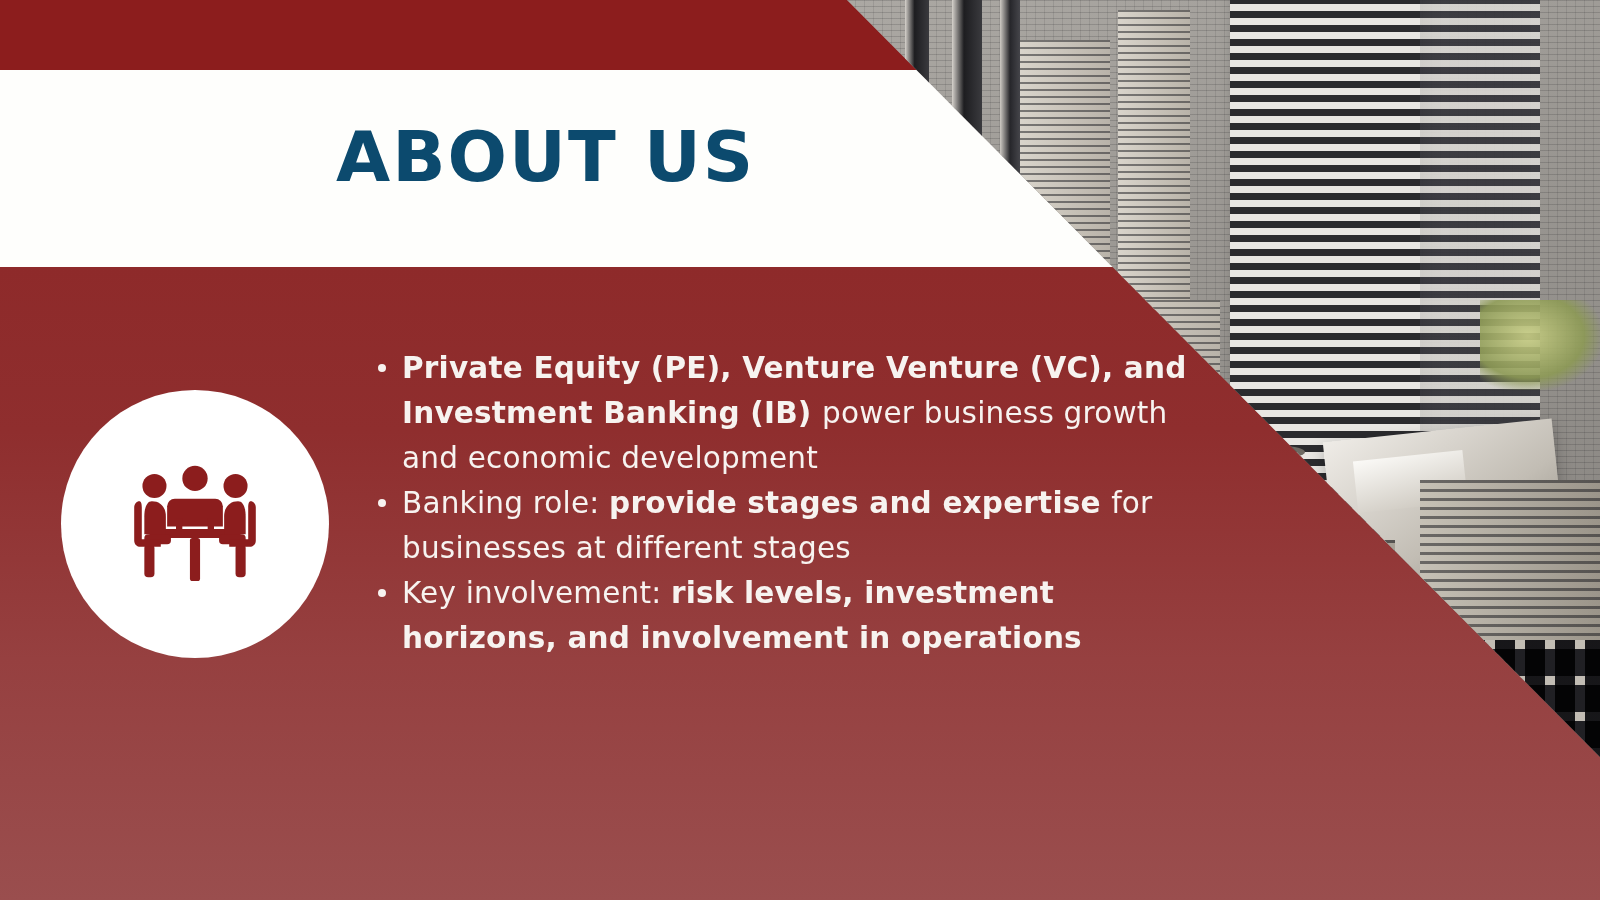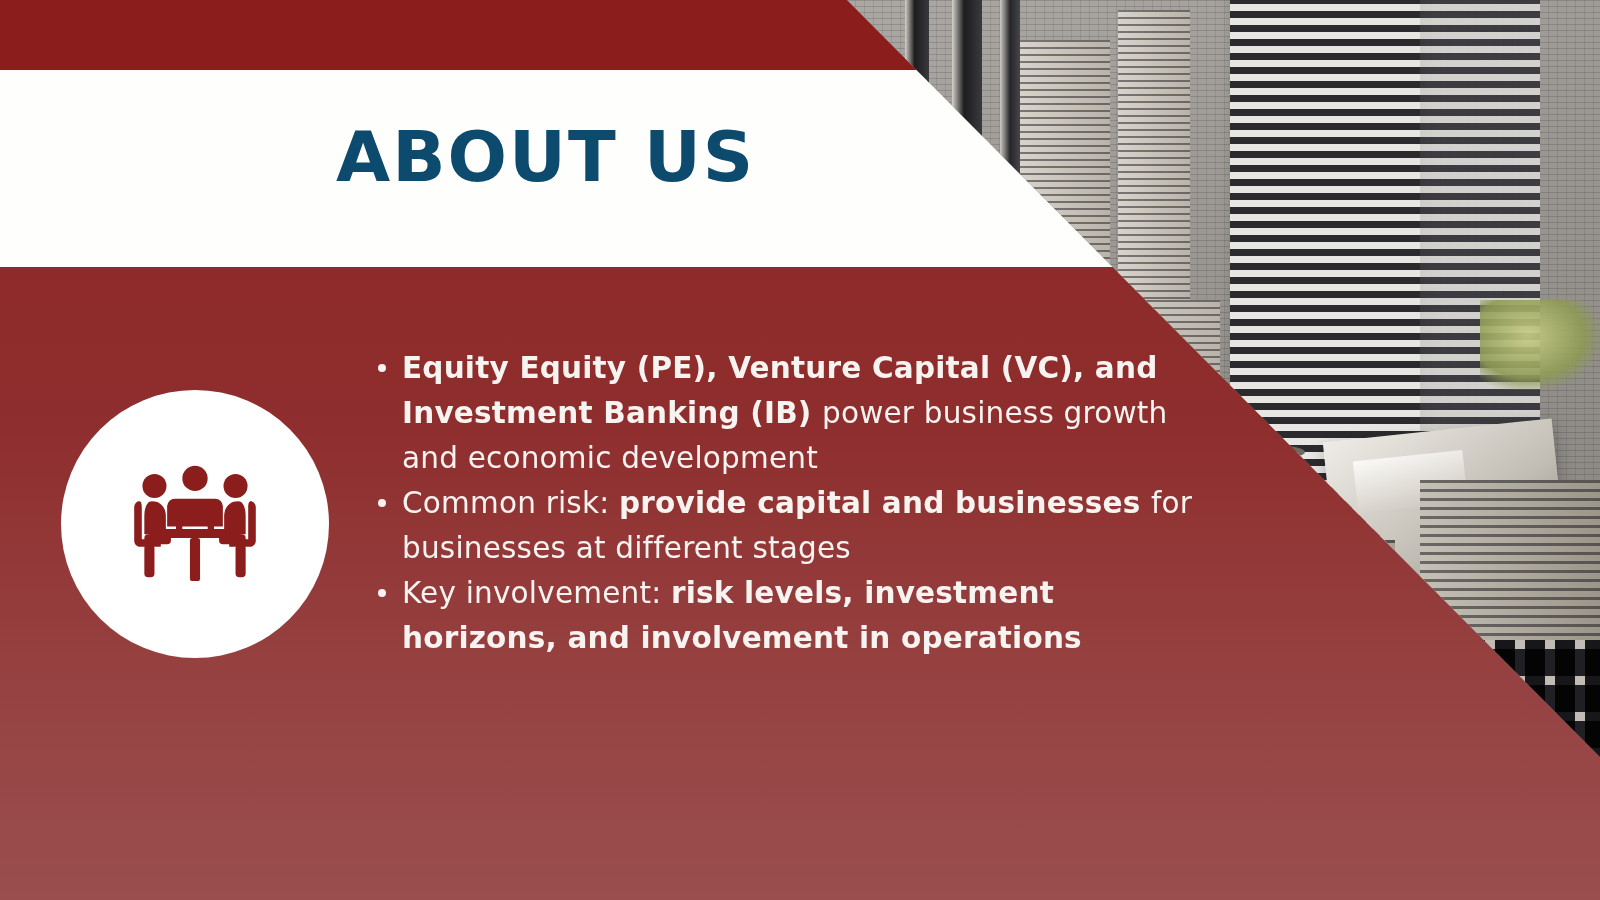--- a/index.html
+++ b/index.html
@@ -224,26 +224,26 @@
         <rect x="92" y="76" width="8" height="26" rx="3"></rect>
         <path d="M104 42c2 0 4 2 4 5v26c0 3-2 5-5 5H87v-6h15V47c0-3 0.5-5 2-5z"></path>
       </g>
     </svg>
   </div>
 
   <div class="bullets">
 
     <div class="bullet">
       <span class="dot"></span>
-      <span class="b-strong">Equity Equity (PE), Venture Capital (VC), and Investment Banking (IB) </span><span class="b-reg">power business growth and economic development</span>
+      <span class="b-strong">Private Equity (PE), Venture Venture (VC), and Investment Banking (IB) </span><span class="b-reg">power business growth and economic development</span>
     </div>
 
     <div class="bullet">
       <span class="dot"></span>
-      <span class="b-reg">Common risk: </span><span class="b-strong">provide capital and businesses </span><span class="b-reg">for businesses at different stages</span>
+      <span class="b-reg">Banking role: </span><span class="b-strong">provide stages and expertise </span><span class="b-reg">for businesses at different stages</span>
     </div>
 
     <div class="bullet">
       <span class="dot"></span>
       <span class="b-reg">Key involvement: </span><span class="b-strong">risk levels, investment horizons, and involvement in operations</span>
     </div>
 
   </div>
 
 </div>

